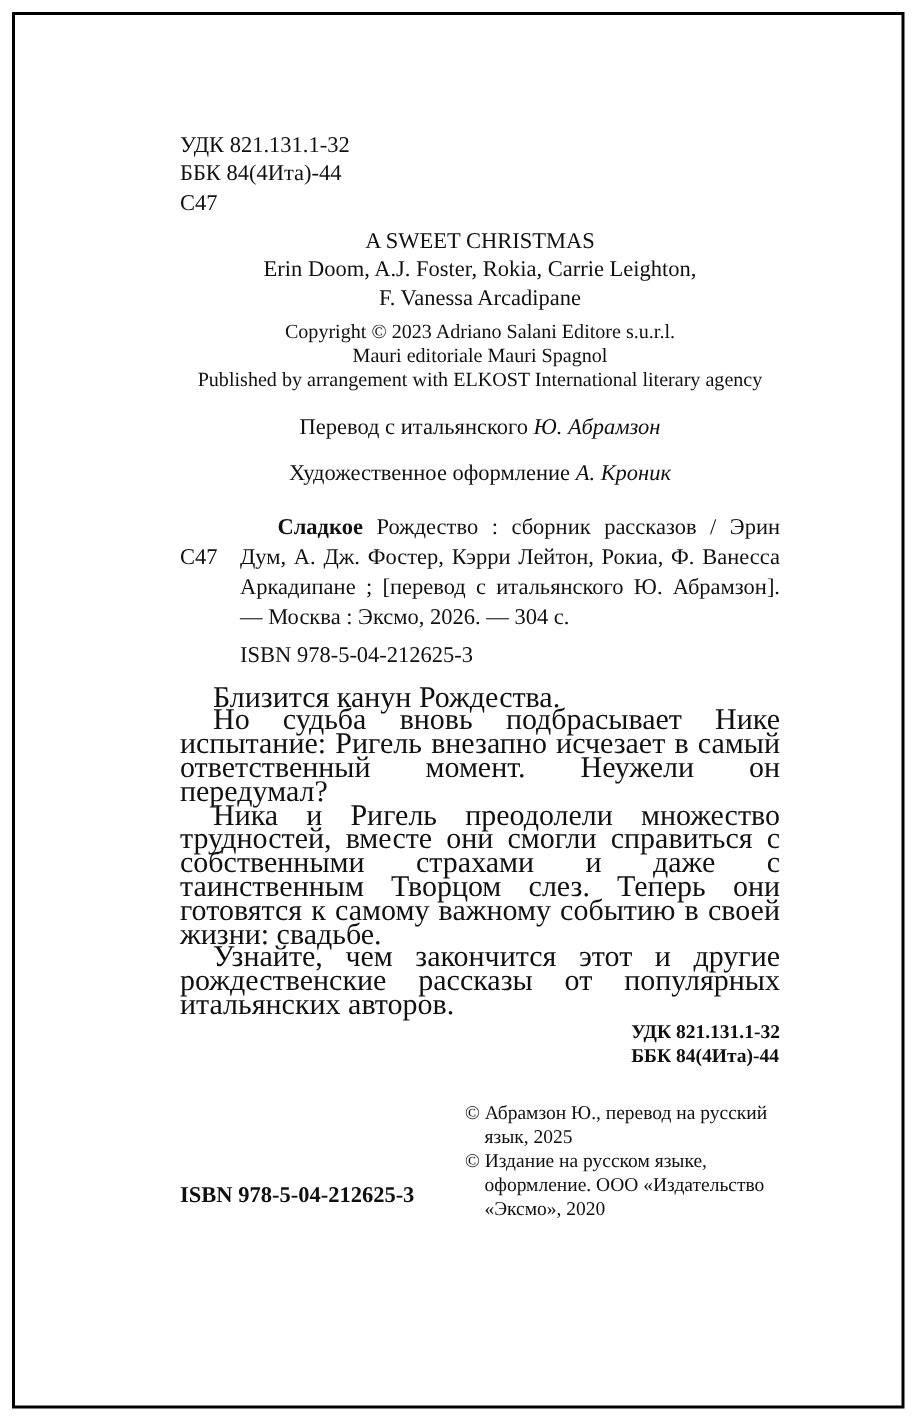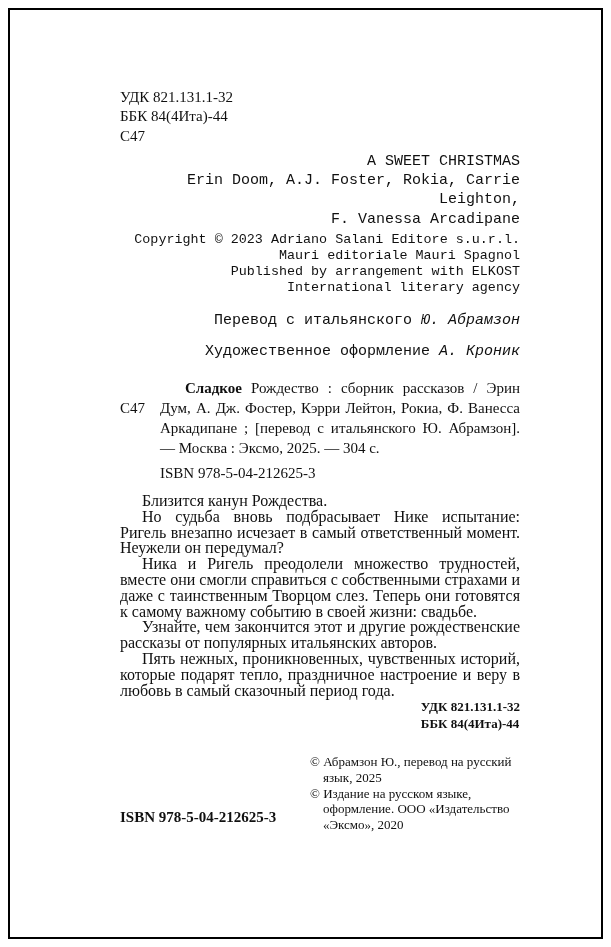--- a/index.html
+++ b/index.html
@@ -17,21 +17,21 @@
     border:2px solid #000000;
     pointer-events:none;
   }
   .content {
     position:absolute;
     left:120px; top:88px;
     width:400px;
     font-size:15px;
     line-height:19.3px;
   }
-  .center { text-align:right;font-family:Liberation Mono, monospace; }
+  .center { text-align:center; }
   .codes-top div { line-height:19.3px; }
   .title-block { margin-top:6px; }
   .copyright-en { margin-top:3px; font-size:13.4px; line-height:16px; }
   .translator { margin-top:15px; }
   .designer { margin-top:12px; }
   .it { font-style:italic;margin-top:36px; }
   .b { font-weight:bold; }
   .catalog {
     position:relative;
     margin-top:16px;
@@ -41,21 +41,21 @@
     line-height:20px;
   }
   .catalog-code {
     position:absolute;
     left:-40px; top:20px;
     text-indent:0;
   }
   .isbn-mid { margin-left:40px; margin-top:6px; }
   .annotation {
     margin-top:10px;
-    font-size:16px;
+    font-size:20px;
     line-height:15.8px;
     text-align:justify;
   }
   .annotation p { text-indent:22px; margin:0; }
   .codes-bottom {
     width:max-content;
     margin-left:auto;
     margin-top:1px;
     font-weight:bold;
     font-size:13px;
@@ -107,31 +107,30 @@
   </div>
 
   <div class="designer center">
     <span>Художественное оформление</span>
     <span class="it">А. Кроник</span>
   </div>
 
   <div class="catalog">
     <span class="catalog-code">С47</span>
     <span class="b">Сладкое</span>
-    <span>Рождество : сборник рассказов / Эрин Дум, А. Дж. Фостер, Кэрри Лейтон, Рокиа, Ф. Ванесса Аркадипане ; [перевод с итальянского Ю. Абрамзон]. — Москва : Эксмо, 2025. — 304 с.</span>
+    <span>Рождество : сборник рассказов / Эрин Дум, А. Дж. Фостер, Кэрри Лейтон, Рокиа, Ф. Ванесса Аркадипане ; [перевод с итальянского Ю. Абрамзон]. — Москва : Эксмо, 2026. — 304 с.</span>
   </div>
 
   <div class="isbn-mid">ISBN 978-5-04-212625-3</div>
 
   <div class="annotation">
     <p>Близится канун Рождества.</p>
     <p>Но судьба вновь подбрасывает Нике испытание: Ригель внезапно исчезает в самый ответственный момент. Неужели он передумал?</p>
     <p>Ника и Ригель преодолели множество трудностей, вместе они смогли справиться с собственными страхами и даже с таинственным Творцом слез. Теперь они готовятся к самому важному событию в своей жизни: свадьбе.</p>
     <p>Узнайте, чем закончится этот и другие рождественские рассказы от популярных итальянских авторов.</p>
-    <p>Пять нежных, проникновенных, чувственных историй, которые подарят тепло, праздничное настроение и веру в любовь в самый сказочный период года.</p>
   </div>
 
   <div class="codes-bottom">
     <div>УДК 821.131.1-32</div>
     <div>ББК 84(4Ита)-44</div>
   </div>
 
   <div class="bottom-row">
     <div class="isbn-bottom">ISBN 978-5-04-212625-3</div>
     <div class="copyrights">

